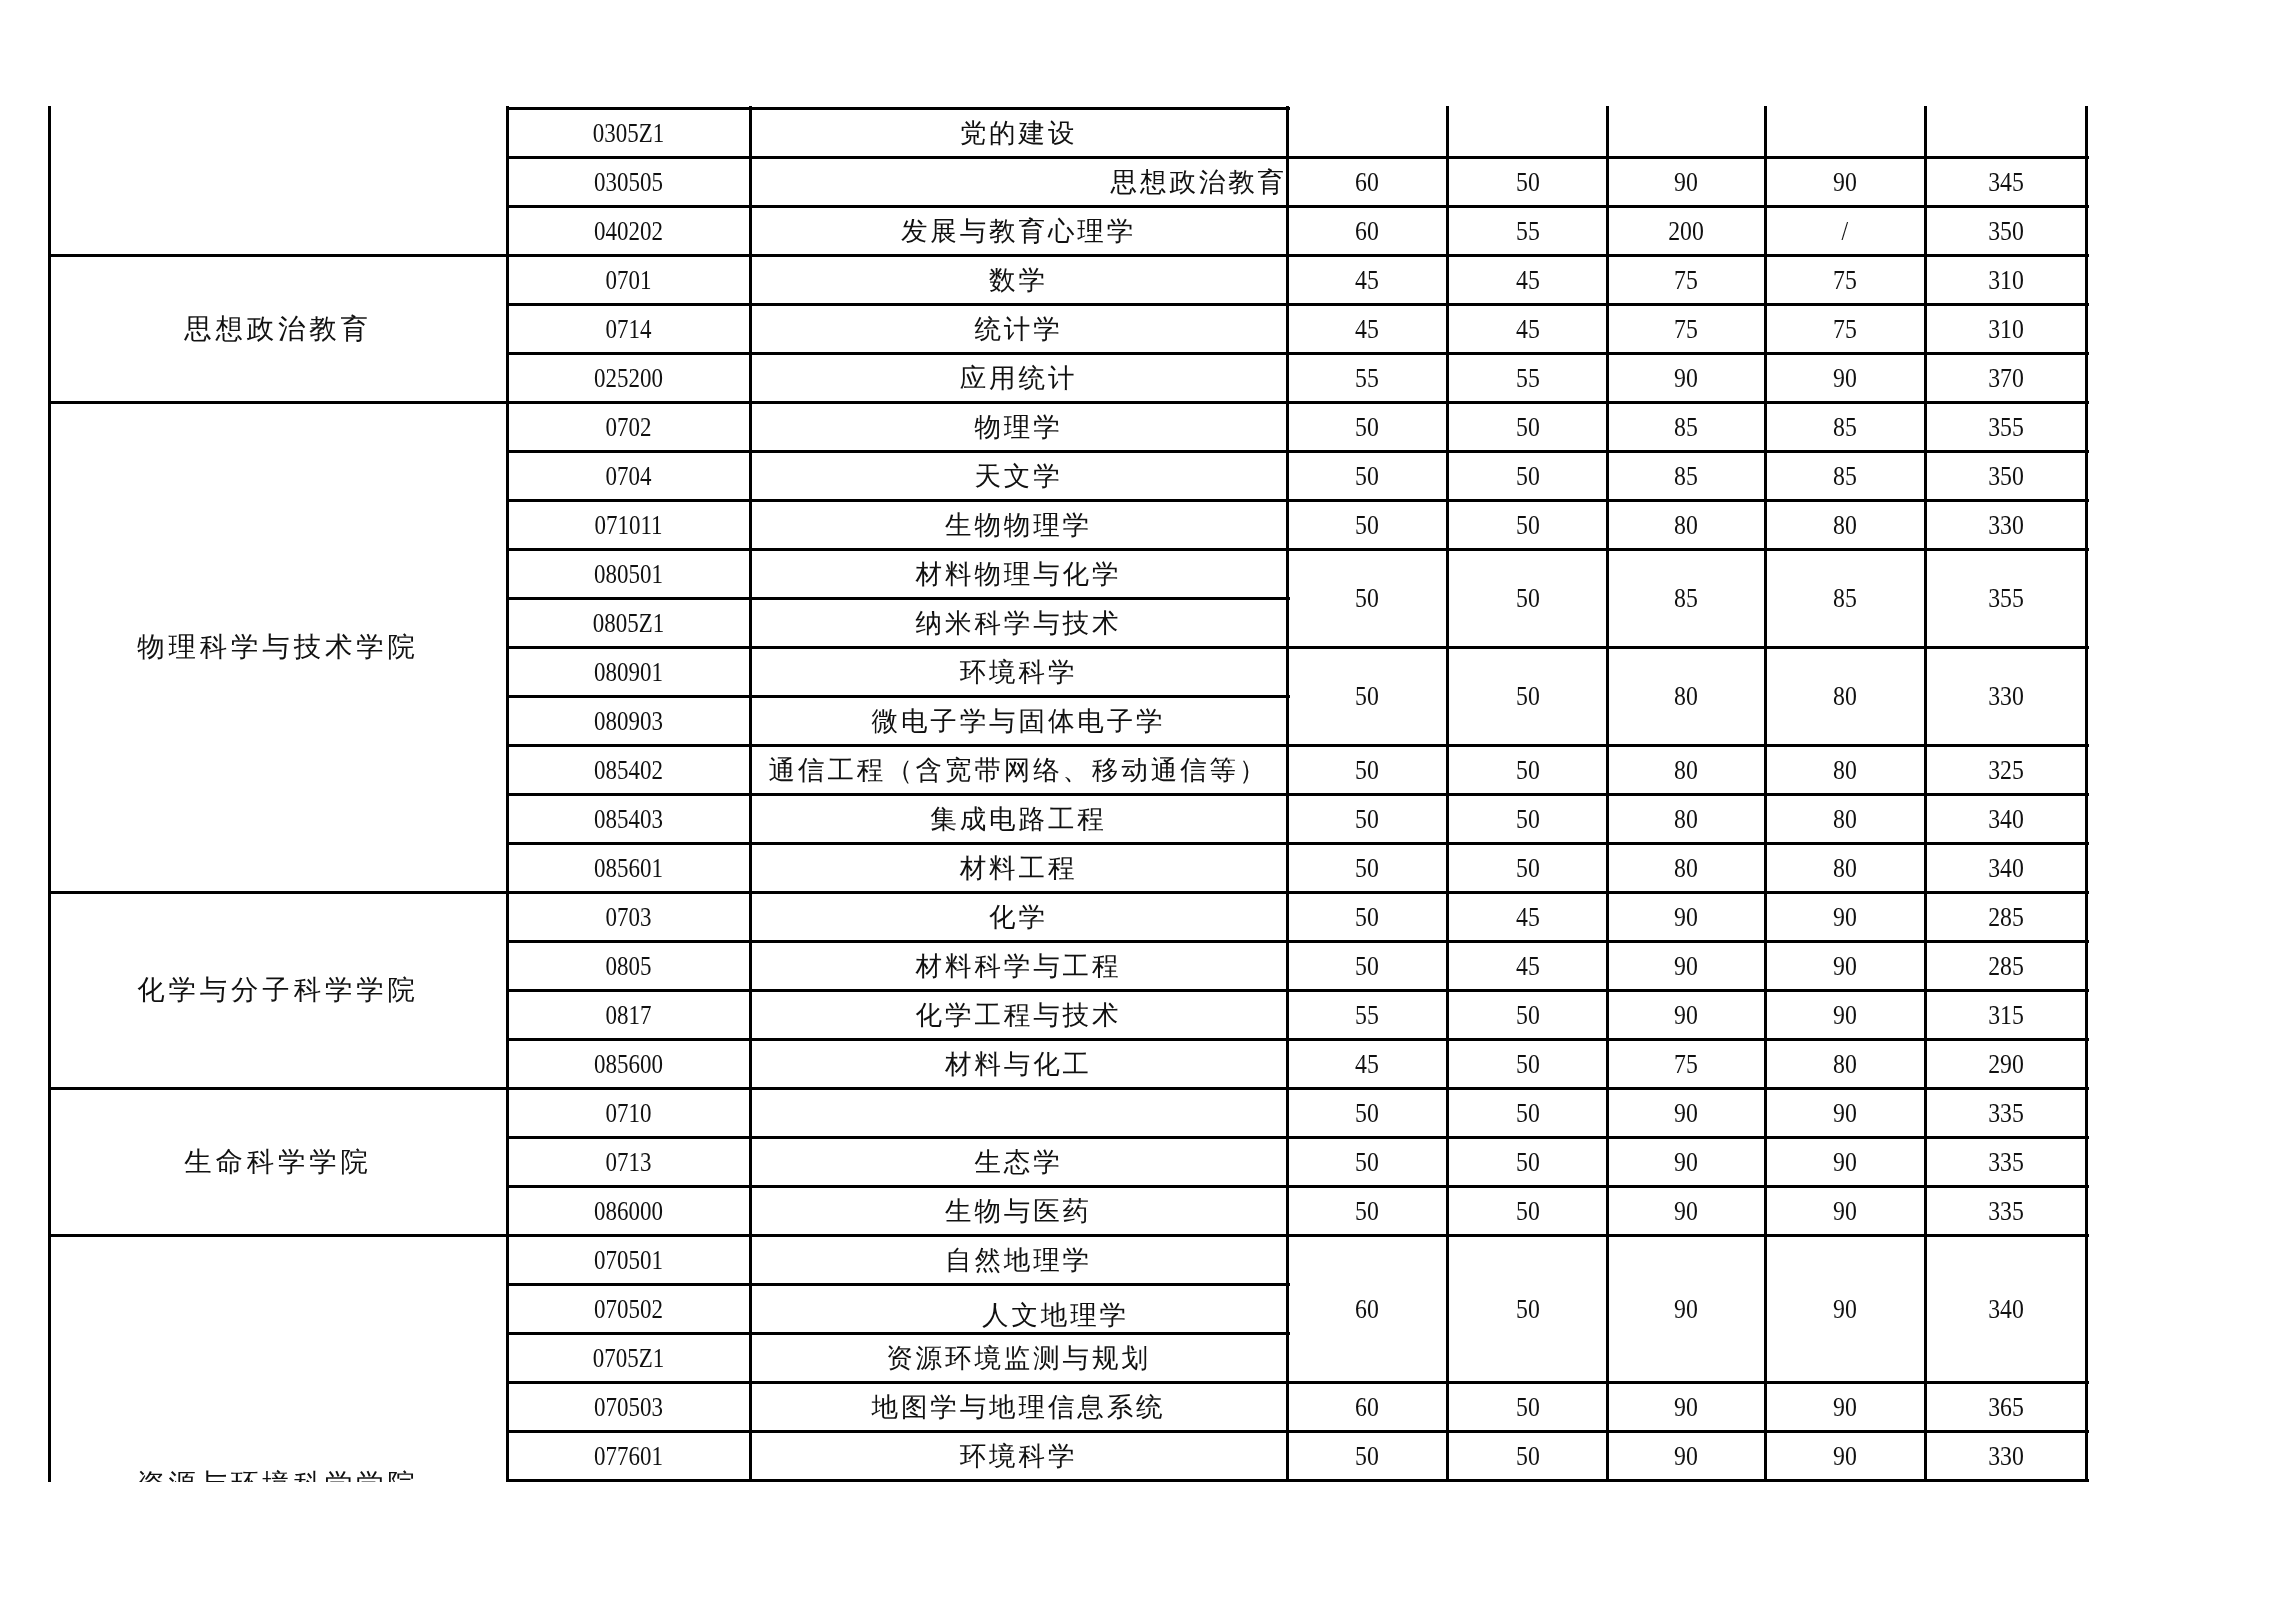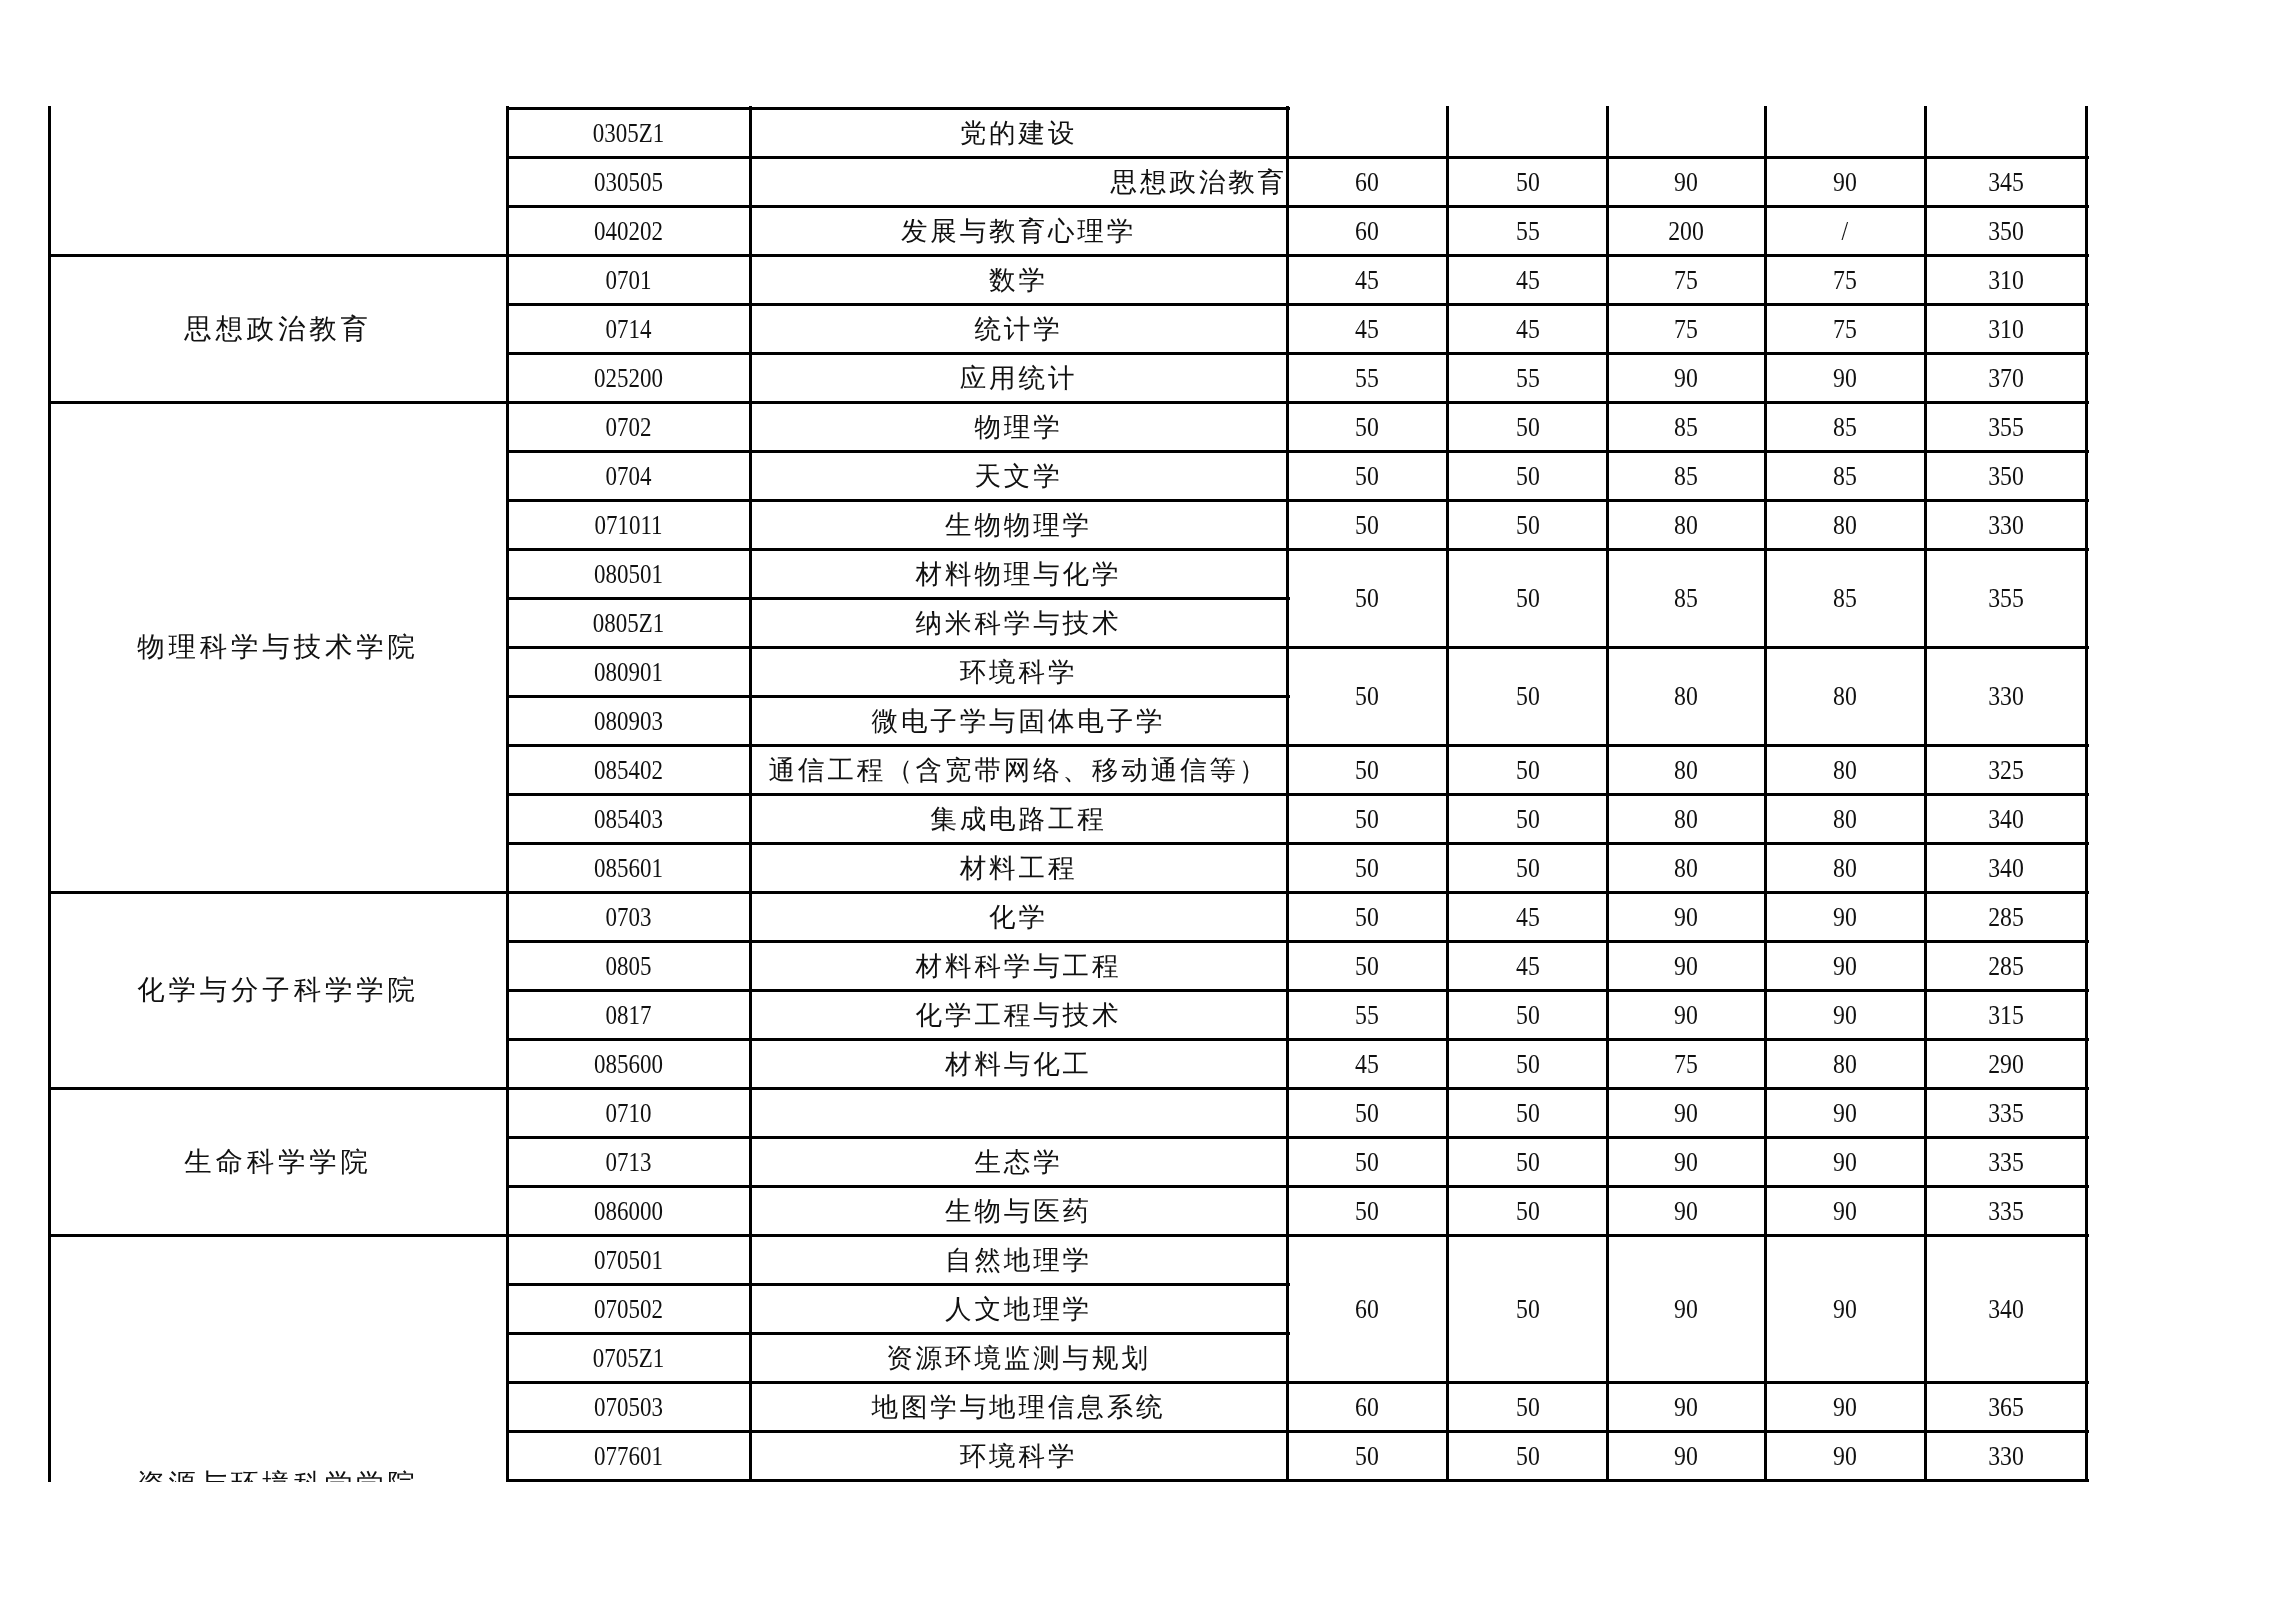--- a/index.html
+++ b/index.html
@@ -557,21 +557,21 @@
       <div class="cell num" style="left: 1718px; top: 1129px; width: 160px; height: 147px;">
         <span>90</span>
       </div>
       <div class="cell num" style="left: 1878px; top: 1129px; width: 161px; height: 147px;">
         <span>340</span>
       </div>
       <div class="hl" style="left: 1240px; top: 1128px; width: 802px;"></div>
       <div class="cell code" style="left: 460px; top: 1178px; width: 243px; height: 49px;">
         <span>070502</span>
       </div>
-      <div class="cell name" style="left: 703px; top: 1178px; width: 537px; height: 49px;">
+      <div class="cell name" style="left: 740px; top: 1178px; width: 537px; height: 49px; align-items: flex-end;">
         <span>人文地理学</span>
       </div>
       <div class="hl" style="left: 460px; top: 1177px; width: 783px;"></div>
       <div class="cell code" style="left: 460px; top: 1227px; width: 243px; height: 49px;">
         <span>0705Z1</span>
       </div>
       <div class="cell name" style="left: 703px; top: 1227px; width: 537px; height: 49px;">
         <span>资源环境监测与规划</span>
       </div>
       <div class="hl" style="left: 460px; top: 1226px; width: 783px;"></div>

